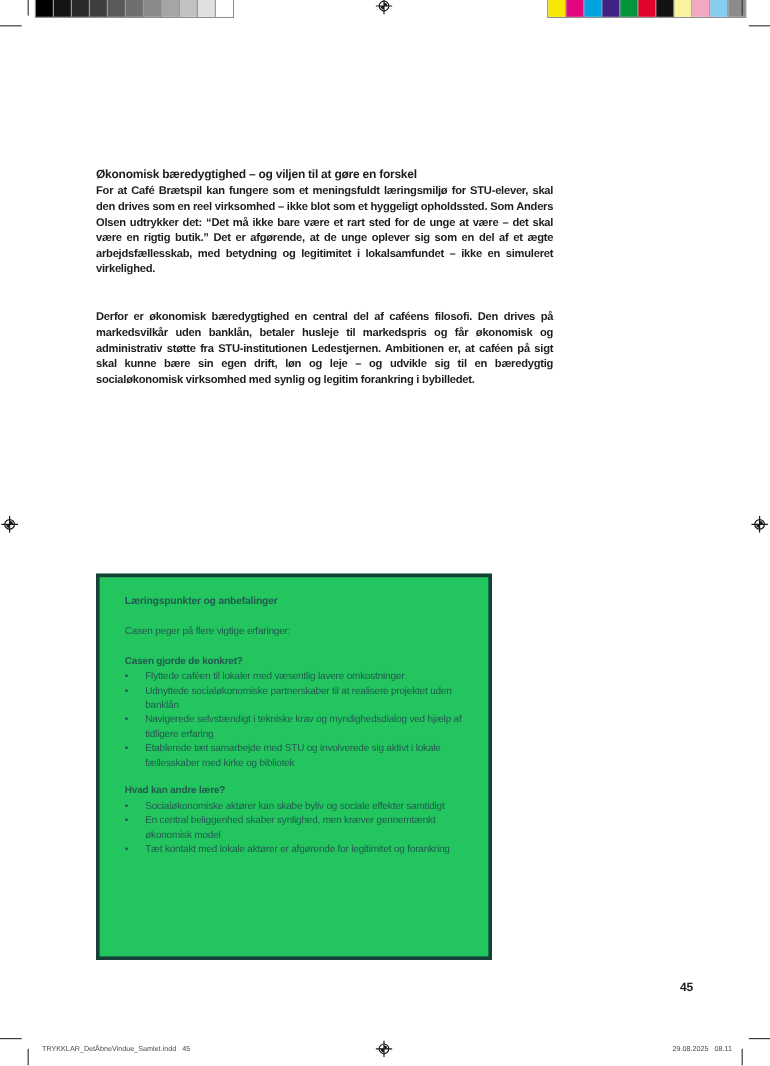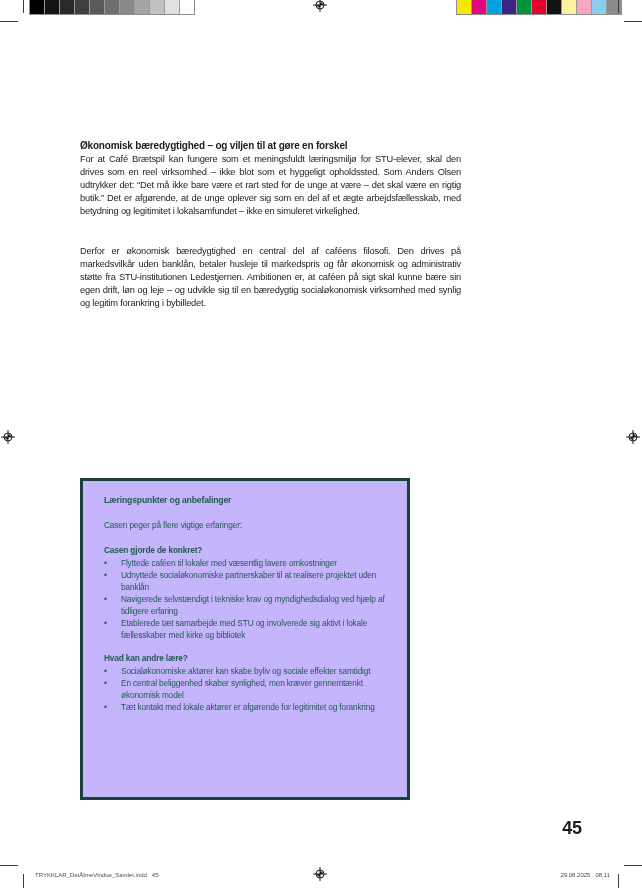--- a/index.html
+++ b/index.html
@@ -16,40 +16,40 @@
   .cropline.h{height:1px;}
   .regmark{position:absolute;width:14px;height:14px;}
   
   .article{
     position:absolute;left:80px;top:139px;width:381px;
     font-size:9.3px;line-height:13px;letter-spacing:-0.2px;text-align:justify;
   }
   .article h1{
     font-size:10px;line-height:13px;margin:0 0 1px 0;font-weight:bold;text-align:left;letter-spacing:-0.2px;
   }
-  .article p{margin:0 0 27px 0;}
+  .article p{margin:0 0 27px 0;font-weight:bold;}
   
   .infobox{
     position:absolute;left:80px;top:478px;width:330px;height:322px;box-sizing:border-box;
-    border:3px solid #17403a;background:#c4b5fd;
+    border:3px solid #17403a;background:#22c55e;
     padding:14px 22px 0 21px;
     color:#235a50;
     font-size:8.3px;line-height:11.5px;letter-spacing:-0.15px;
   }
   .infobox .box-title{font-weight:bold;font-size:8.6px;margin:0 0 13px 0;}
   .infobox .box-intro{margin:0 0 14px 0;}
   .infobox .box-subhead{font-weight:bold;margin:12px 0 1px 0;}
   .infobox ul.box-list{list-style:none;margin:0;padding:0;}
   .infobox ul.box-list li{display:flex;margin:0 0 1px 0;}
   .infobox ul.box-list .marker{width:17px;flex:0 0 17px;}
   .infobox ul.box-list .btext{flex:1;}
   
   .page-number{
     position:absolute;left:552px;top:818px;width:40px;text-align:center;
-    font-weight:bold;font-size:18px;letter-spacing:-0.3px;
+    font-weight:bold;font-size:10px;letter-spacing:-0.3px;
   }
   .slug{position:absolute;top:872px;font-size:6px;color:#4c4c4c;letter-spacing:0;white-space:pre;}
   .slug.left{left:35px;}
   .slug.right{right:32px;text-align:right;}
 </style>
 </head>
 <body>
 
 <div class="calib-bar" style="left:29px;">
     <div class="swatch" style="background: rgb(0, 0, 0);"></div>

